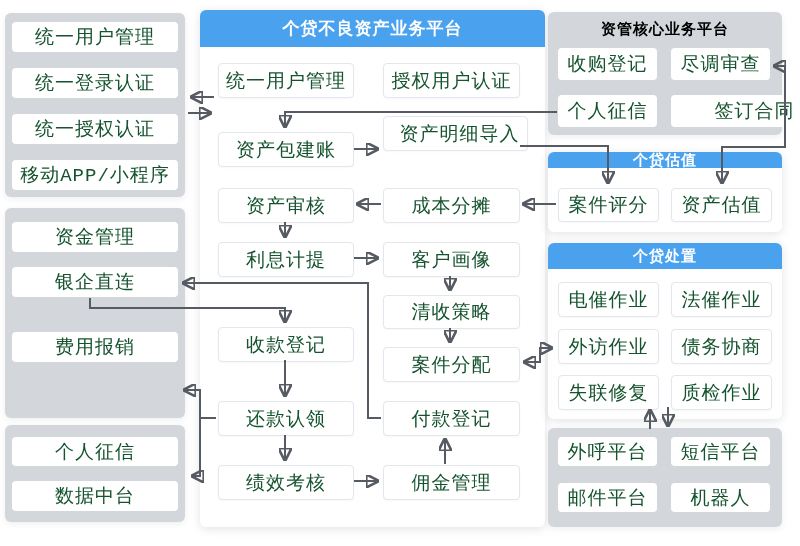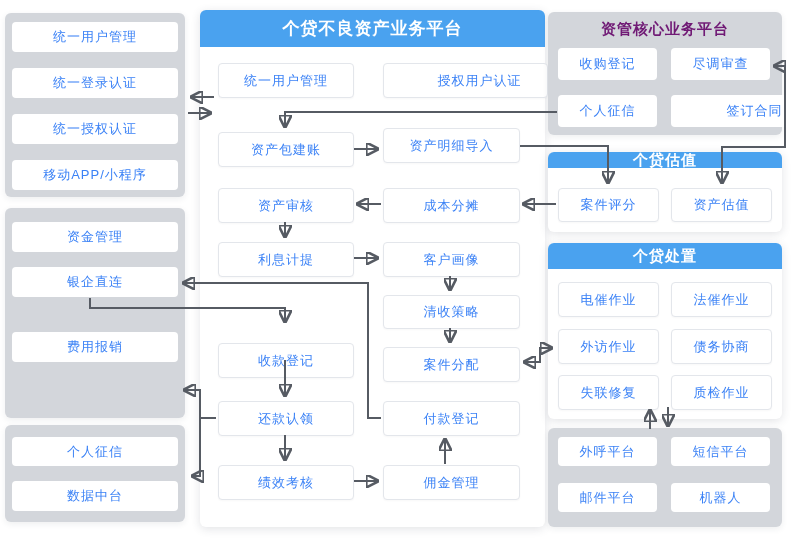--- a/index.html
+++ b/index.html
@@ -4,23 +4,23 @@
 <style>
   html,body{margin:0;padding:0;background:#fff;}
   body{font-family:"Liberation Sans","DejaVu Sans",sans-serif;}
   .canvas{position:relative;width:800px;height:546px;background:#fff;overflow:hidden;}
   .gpanel{position:absolute;background:#d3d6db;border-radius:6px;box-shadow:0 2px 6px rgba(40,50,70,.08);}
   .wpanel{position:absolute;background:#ffffff;border-radius:6px;box-shadow:0 2px 10px rgba(50,60,80,.14);}
   .bluebar{position:absolute;background:#4aa2ef;border-radius:6px 6px 0 0;color:#fff;font-weight:bold;
            display:flex;align-items:center;justify-content:center;font-size:15px;letter-spacing:1px;}
   .bluebar.big{font-size:17px;}
   .ptitle{position:absolute;display:flex;align-items:center;justify-content:center;
-          font-weight:bold;color:#701a75;font-size:15px;letter-spacing:1px;}
+          font-weight:bold;color:#000000;font-size:15px;letter-spacing:1px;}
   .box{position:absolute;background:#fff;border-radius:4px;display:flex;align-items:center;justify-content:center;
-       font-size:13px;color:#3b82f6;letter-spacing:1px;white-space:nowrap;}
+       font-size:19px;color:#14532d;letter-spacing:1px;white-space:nowrap;font-family:Liberation Mono, monospace;}
   .lined{border:1px solid #e3e6eb;box-shadow:0 1px 2px rgba(0,0,0,.03);}
   svg.arrows{position:absolute;left:0;top:0;pointer-events:none;}
   svg.arrows polyline, svg.arrows path{fill:none;stroke:#565b63;stroke-width:2;}
 </style>
 </head>
 <body>
 
 <div class="canvas">
 
   <div class="gpanel" style="left:5px;top:13px;width:180px;height:184px;"></div>
@@ -36,29 +36,29 @@
   <div class="box" style="left:12px;top:267px;width:166px;height:30px;">银企直连</div>
   <div class="box" style="left:12px;top:332px;width:166px;height:30px;">费用报销</div>
 
   <div class="box" style="left:12px;top:437px;width:166px;height:29px;">个人征信</div>
   <div class="box" style="left:12px;top:481px;width:166px;height:30px;">数据中台</div>
 
   <div class="wpanel" style="left:200px;top:10px;width:345px;height:517px;"></div>
   <div class="bluebar big" style="left:200px;top:10px;width:345px;height:37px;">个贷不良资产业务平台</div>
 
   <div class="box lined" style="left:218px;top:63px;width:134px;height:33px;">统一用户管理</div>
-  <div class="box lined" style="left:383px;top:63px;width:135px;height:33px;padding-left:28px;">授权用户认证</div>
+  <div class="box lined" style="left:383px;top:63px;width:135px;height:33px;">授权用户认证</div>
   <div class="box lined" style="left:218px;top:132px;width:134px;height:33px;">资产包建账</div>
-  <div class="box lined" style="left:383px;top:128px;width:135px;height:33px;">资产明细导入</div>
+  <div class="box lined" style="left:383px;top:116px;width:135px;height:33px;padding-left:8px;">资产明细导入</div>
   <div class="box lined" style="left:218px;top:188px;width:134px;height:33px;">资产审核</div>
   <div class="box lined" style="left:383px;top:188px;width:135px;height:33px;">成本分摊</div>
   <div class="box lined" style="left:218px;top:242px;width:134px;height:33px;">利息计提</div>
   <div class="box lined" style="left:383px;top:242px;width:135px;height:33px;">客户画像</div>
   <div class="box lined" style="left:383px;top:295px;width:135px;height:32px;">清收策略</div>
-  <div class="box lined" style="left:218px;top:327px;width:134px;height:33px;margin-top:16px;">收款登记</div>
+  <div class="box lined" style="left:218px;top:327px;width:134px;height:33px;">收款登记</div>
   <div class="box lined" style="left:383px;top:347px;width:135px;height:33px;">案件分配</div>
   <div class="box lined" style="left:218px;top:401px;width:134px;height:33px;">还款认领</div>
   <div class="box lined" style="left:383px;top:401px;width:135px;height:33px;">付款登记</div>
   <div class="box lined" style="left:218px;top:465px;width:134px;height:33px;">绩效考核</div>
   <div class="box lined" style="left:383px;top:465px;width:135px;height:33px;">佣金管理</div>
 
   <div class="gpanel" style="left:548px;top:12px;width:234px;height:123px;"></div>
   <div class="ptitle" style="left:548px;top:14px;width:234px;height:30px;">资管核心业务平台</div>
   <div class="box" style="left:558px;top:48px;width:99px;height:32px;">收购登记</div>
   <div class="box" style="left:671px;top:48px;width:99px;height:32px;">尽调审查</div>

